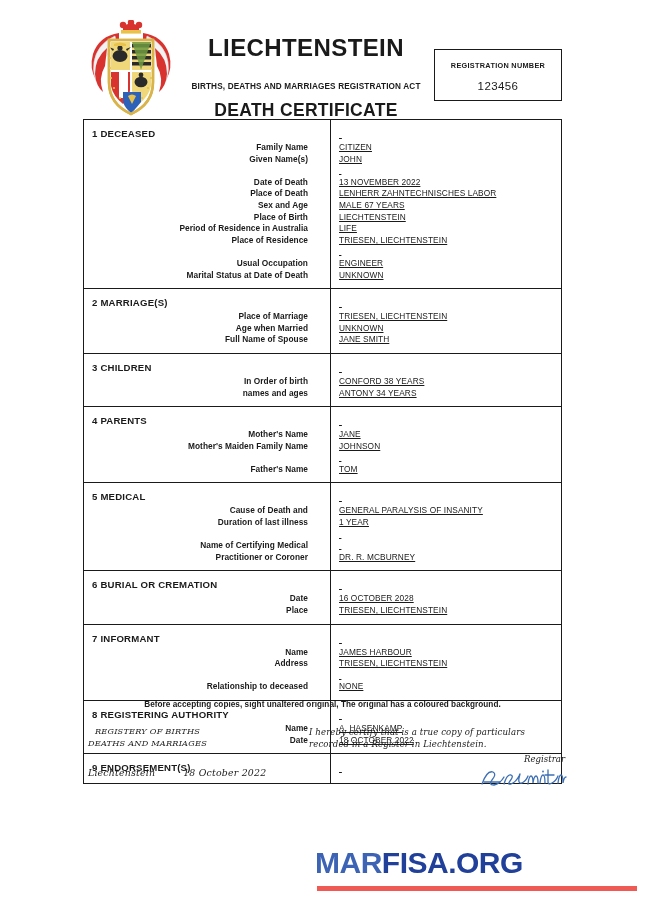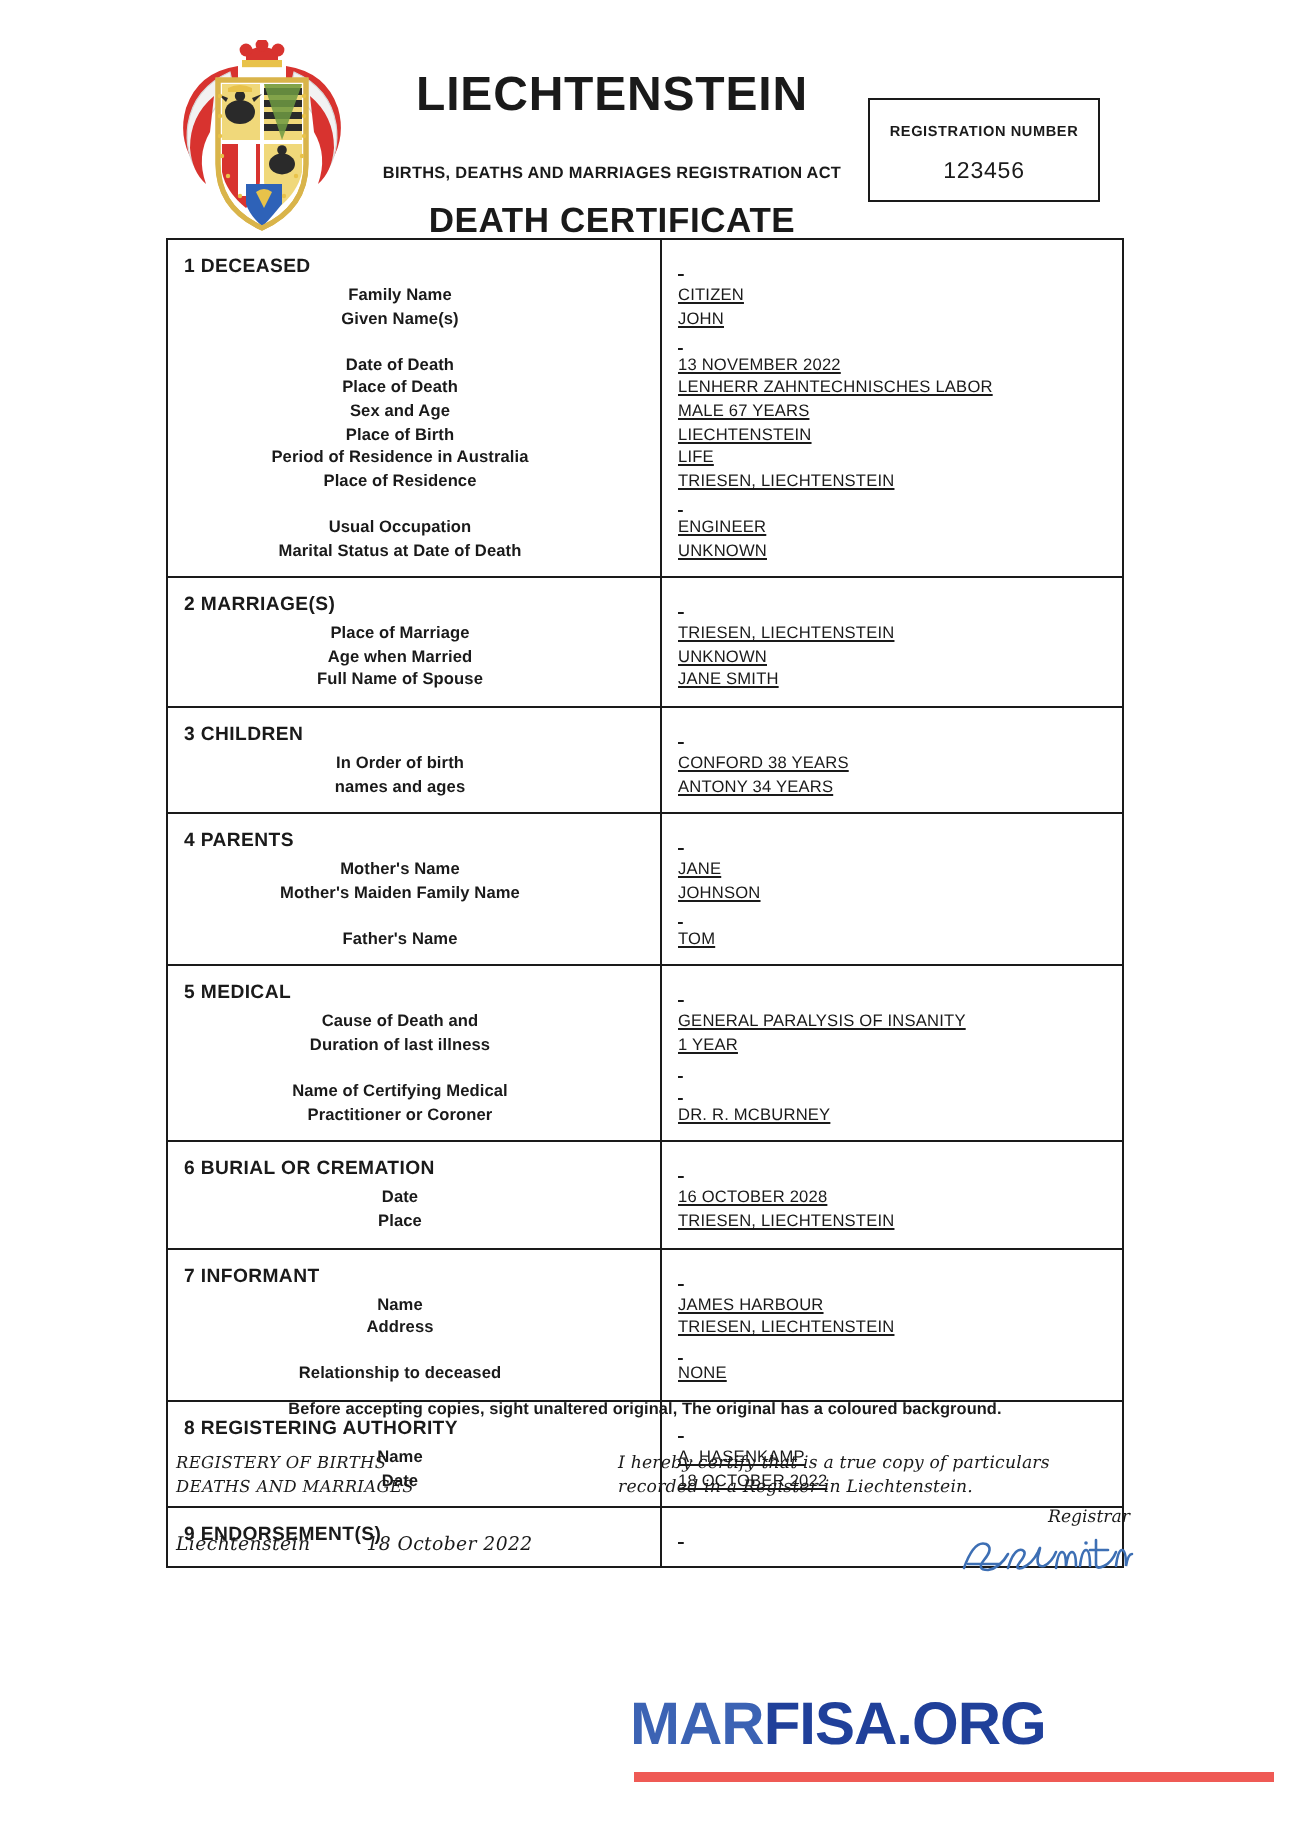--- a/index.html
+++ b/index.html
@@ -60,21 +60,21 @@
     letter-spacing: 0.3px;
     line-height: 24px;
     margin-top: 5px;
     color: #1a1a1a;
   }
 
   .reg-box {
     position: absolute;
     left: 434px;
     top: 49px;
-    width: 116px;
+    width: 128px;
     height: 52px;
     border: 1.3px solid #1a1a1a;
     box-sizing: border-box;
     text-align: center;
   }
   .reg-label {
     font-size: 7.3px;
     font-weight: bold;
     letter-spacing: 0.3px;
     margin-top: 11px;
@@ -116,21 +116,21 @@
     text-decoration: underline;
   }
   .sec-title {
     font-size: 9.6px;
     font-weight: bold;
     letter-spacing: 0.2px;
     line-height: 13px;
     margin-bottom: 2px;
   }
   .labels {
-    text-align: center;
+    text-align: right;
     font-size: 8.3px;
     font-weight: bold;
     line-height: 11.6px;
     letter-spacing: 0.05px;
     color: #1a1a1a;
   }
   .values {
     text-align: left;
     font-size: 8.3px;
     font-weight: normal;
@@ -162,20 +162,21 @@
   }
   .registry-name {
     position: absolute;
     left: 5px;
     top: 0;
     font-size: 8.2px;
     font-style: italic;
     line-height: 11.5px;
     letter-spacing: 0.2px;
     color: #1a1a1a;
+    text-align: center;
   }
   .place-date {
     position: absolute;
     left: 5px;
     top: 41px;
     font-size: 9.4px;
     font-style: italic;
     letter-spacing: 0.2px;
     color: #1a1a1a;
   }

